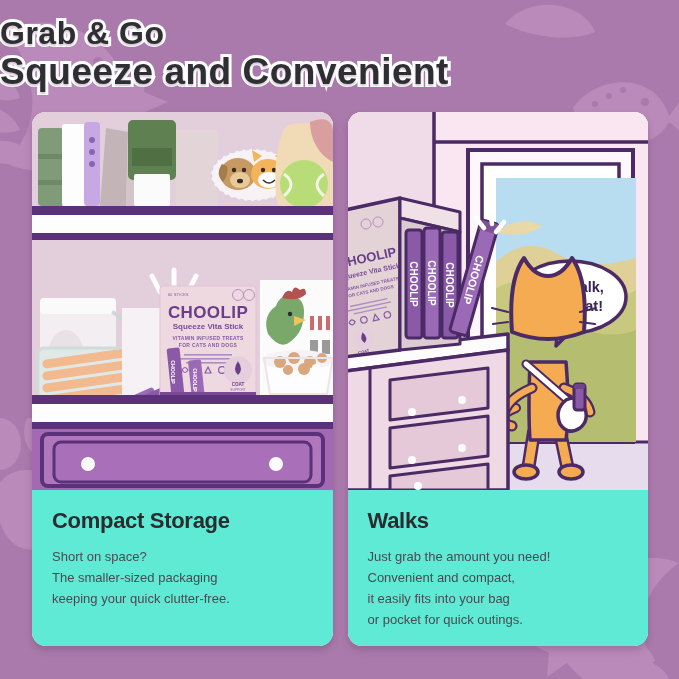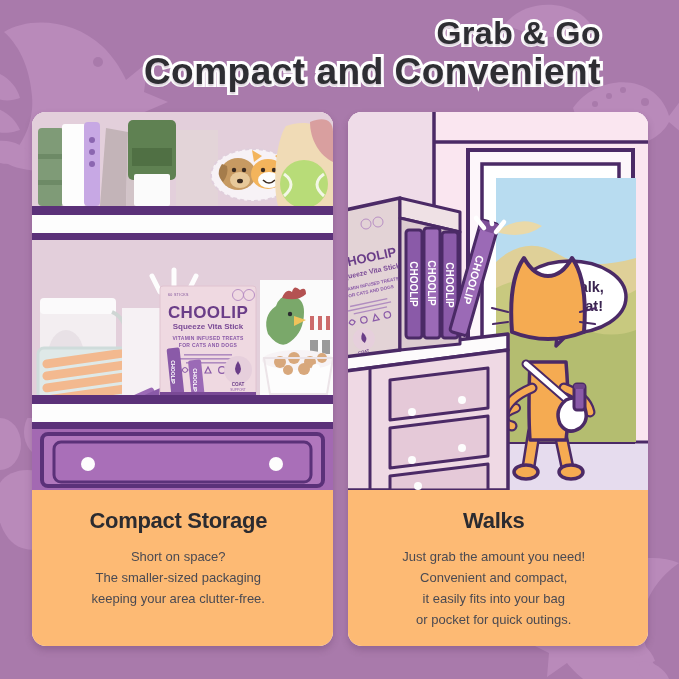--- a/index.html
+++ b/index.html
@@ -10,21 +10,21 @@
   }
   body { background: #a97aab; position: relative; }
 
   
   .bg-decor { position: absolute; inset: 0; overflow: hidden; pointer-events: none; }
   .bg-decor svg { position: absolute; }
 
   
   .header {
     position: absolute; top: 0; left: 0; width: 601px; height: 108px;
-    display: flex; flex-direction: column; align-items: flex-end;
+    display: flex; flex-direction: column; align-items: flex-start;
     justify-content: center; gap: 2px; z-index: 5;
   }
   .title-line {
     font-weight: 700;
     color: #2e2e33;
     letter-spacing: 0.5px;
     text-align: center;
     line-height: 1.08;
     -webkit-text-stroke: 6px #ffffff;
     paint-order: stroke fill;
@@ -43,21 +43,21 @@
     width: 301px; height: 534px;
     background: #ffffff;
     border-radius: 14px;
     overflow: hidden;
     box-shadow: 0 4px 7px rgba(78,44,84,.25);
     display: flex; flex-direction: column;
     position: relative;
   }
   .card-illo { width: 301px; height: 378px; position: relative; overflow: hidden; }
   .card-illo svg { display: block; }
-  .card-text { flex: 1; padding: 18px 28px 0 20px; background: #fdba74; text-align: center; }
+  .card-text { flex: 1; padding: 18px 28px 0 20px; background: #5eead4; }
   .card-title {
     font-size: 22px; font-weight: 700; color: #2b2b30;
     letter-spacing: -0.3px; margin-bottom: 12px;
   }
   .card-body { font-size: 13px; line-height: 1.62; color: #4a4a52; font-weight: 400; }
   .card-body div { white-space: nowrap; }
 </style>
 </head>
 <body>
 
@@ -103,21 +103,21 @@
 
   <svg style="right:84px; top:0px;" width="90" height="44" viewBox="0 0 90 44">
     <g fill="#b98aba">
       <path d="M0 24 C18 2 50 0 72 12 c10 6 16 14 18 20 -24 10-62 6-90-8z"></path>
     </g>
   </svg>
 </div>
 
 <div class="header">
   <div class="title-line title-1">Grab &amp; Go</div>
-  <div class="title-line title-2">Compact and Convenient</div>
+  <div class="title-line title-2">Squeeze and Convenient</div>
 </div>
 
 <div class="cards">
 
   <div class="card">
     <div class="card-illo">
       <svg width="301" height="378" viewBox="0 0 301 378">
         <defs>
           <clipPath id="clipL">
               <rect x="0" y="0" width="301" height="378" rx="0"></rect>
@@ -298,21 +298,21 @@
           <circle cx="244" cy="352" r="7" fill="#fdfdfd"></circle>
         </g>
       </svg>
     </div>
 
     <div class="card-text">
       <div class="card-title">Compact Storage</div>
       <div class="card-body">
         <div>Short on space?</div>
         <div>The smaller-sized packaging</div>
-        <div>keeping your area clutter-free.</div>
+        <div>keeping your quick clutter-free.</div>
       </div>
     </div>
   </div>
 
   <div class="card">
     <div class="card-illo">
       <svg width="301" height="378" viewBox="0 0 301 378">
         <defs>
           <clipPath id="clipR">
               <rect x="0" y="0" width="301" height="378"></rect>

